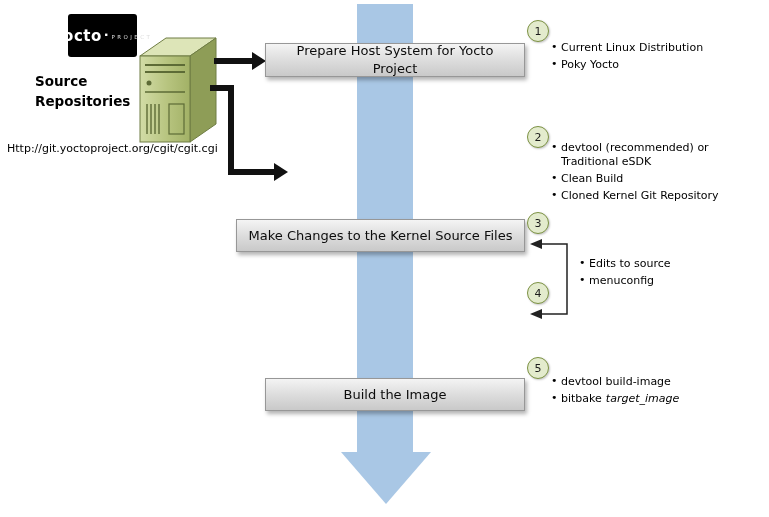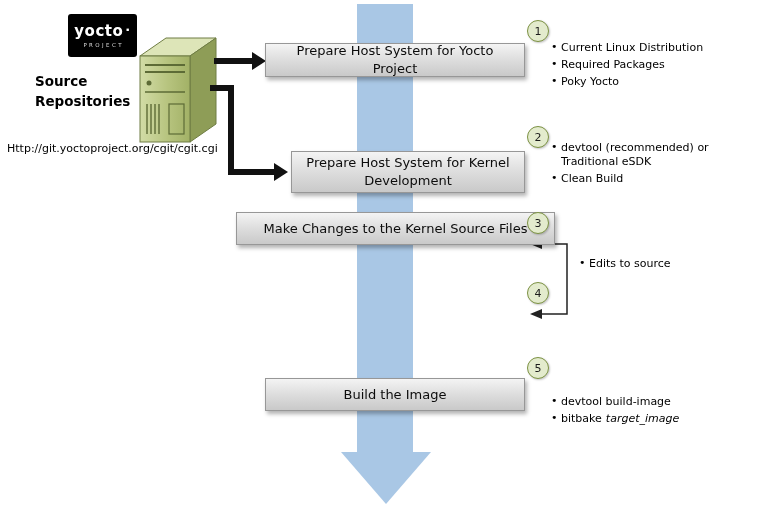--- a/index.html
+++ b/index.html
@@ -30,21 +30,21 @@
     border-top: 52px solid #a9c7e5;
     z-index: 1;
   }
 
   
   .logo {
     left: 68px; top: 14px;
     width: 69px; height: 43px;
     background: #000;
     border-radius: 3px;
-    display: flex; flex-direction: column;
+    display: flex; flex-direction: row;
     align-items: center; justify-content: center;
     z-index: 3;
   }
   .logo-brand {
     color: #fff; font-size: 15px; font-weight: bold;
     line-height: 1; letter-spacing: 0.5px;
   }
   .logo-dot { font-size: 13px; vertical-align: 2px; margin-left: 2px; }
   .logo-sub {
     color: #ddd; font-size: 5.5px; letter-spacing: 2.4px;
@@ -73,21 +73,21 @@
     text-align: center;
     background: linear-gradient(180deg, #f4f4f4 0%, #dddddd 50%, #c9c9c9 100%);
     border: 1px solid #979797;
     box-shadow: 2px 3px 4px rgba(0,0,0,0.30);
     font-size: 13px; color: #0c0c0c;
     padding: 10px 10px; line-height: 1.35;
     z-index: 4;
   }
   .box1 { left: 265px; top: 43px;  width: 260px; height: 34px; }
   .box2 { left: 291px; top: 151px; width: 234px; height: 42px; }
-  .box3 { left: 236px; top: 212px; width: 319px; height: 33px; }
+  .box3 { left: 236px; top: 219px; width: 289px; height: 33px; }
   .box4 { left: 263px; top: 298px; width: 262px; height: 33px; }
   .box5 { left: 265px; top: 378px; width: 260px; height: 33px; }
 
   
   .badge {
     position: absolute;
     left: 527px;
     width: 22px; height: 22px;
     border-radius: 50%;
     background: #e3ebcd;
@@ -117,21 +117,21 @@
     line-height: 1.28;
   }
   .blist li::before {
     content: "\2022";
     position: absolute; left: 1px; top: -1px;
     font-size: 11px;
   }
   .list1  { left: 550px; top: 41px;  width: 172px; }
   .list2  { left: 550px; top: 141px; width: 176px; }
   .list34 { left: 578px; top: 257px; width: 160px; }
-  .list5  { left: 550px; top: 375px; width: 180px; margin-top: 20px; }
+  .list5  { left: 550px; top: 375px; width: 180px; }
   .it { font-style: italic; margin-left: 4px; }
 
   
   .overlay {
     position: absolute; left: 0; top: 0;
     width: 769px; height: 517px;
     z-index: 4;
     pointer-events: none;
   }
 </style>
@@ -185,49 +185,47 @@
     <g>
       <path d="M541 244 H567 V314 H541" stroke="#222" stroke-width="1.5" fill="none"></path>
       <polygon points="530,244 542,239 542,249" fill="#222"></polygon>
       <polygon points="530,314 542,309 542,319" fill="#222"></polygon>
     </g>
   </svg>
 
   <div class="step-box box1">
     <span>Prepare Host System for Yocto Project</span>
   </div>
-  <div class="step-box box2">
-    <span>Prepare Host System for Kernel Development</span>
-  </div>
   <div class="step-box box3">
     <span>Make Changes to the Kernel Source Files</span>
   </div>
   <div class="step-box box5">
     <span>Build the Image</span>
   </div>
 
   <div class="badge bdg1">1</div>
   <div class="badge bdg2">2</div>
   <div class="badge bdg3">3</div>
   <div class="badge bdg4">4</div>
   <div class="badge bdg5">5</div>
 
   <ul class="blist list1">
     <li>Current Linux Distribution</li>
-    <li>Required Packages</li>
     <li>Poky Yocto</li>
   </ul>
 
   <ul class="blist list2">
     <li>devtool (recommended) or Traditional eSDK</li>
     <li>Clean Build</li>
+    <li>Cloned Kernel Git Repository</li>
   </ul>
 
   <ul class="blist list34">
     <li>Edits to source</li>
+    <li>menuconfig</li>
   </ul>
 
   <ul class="blist list5">
     <li>devtool build-image</li>
     <li>
       <span>bitbake</span><span class="it">target_image</span>
     </li>
   </ul>
 
 </div>

